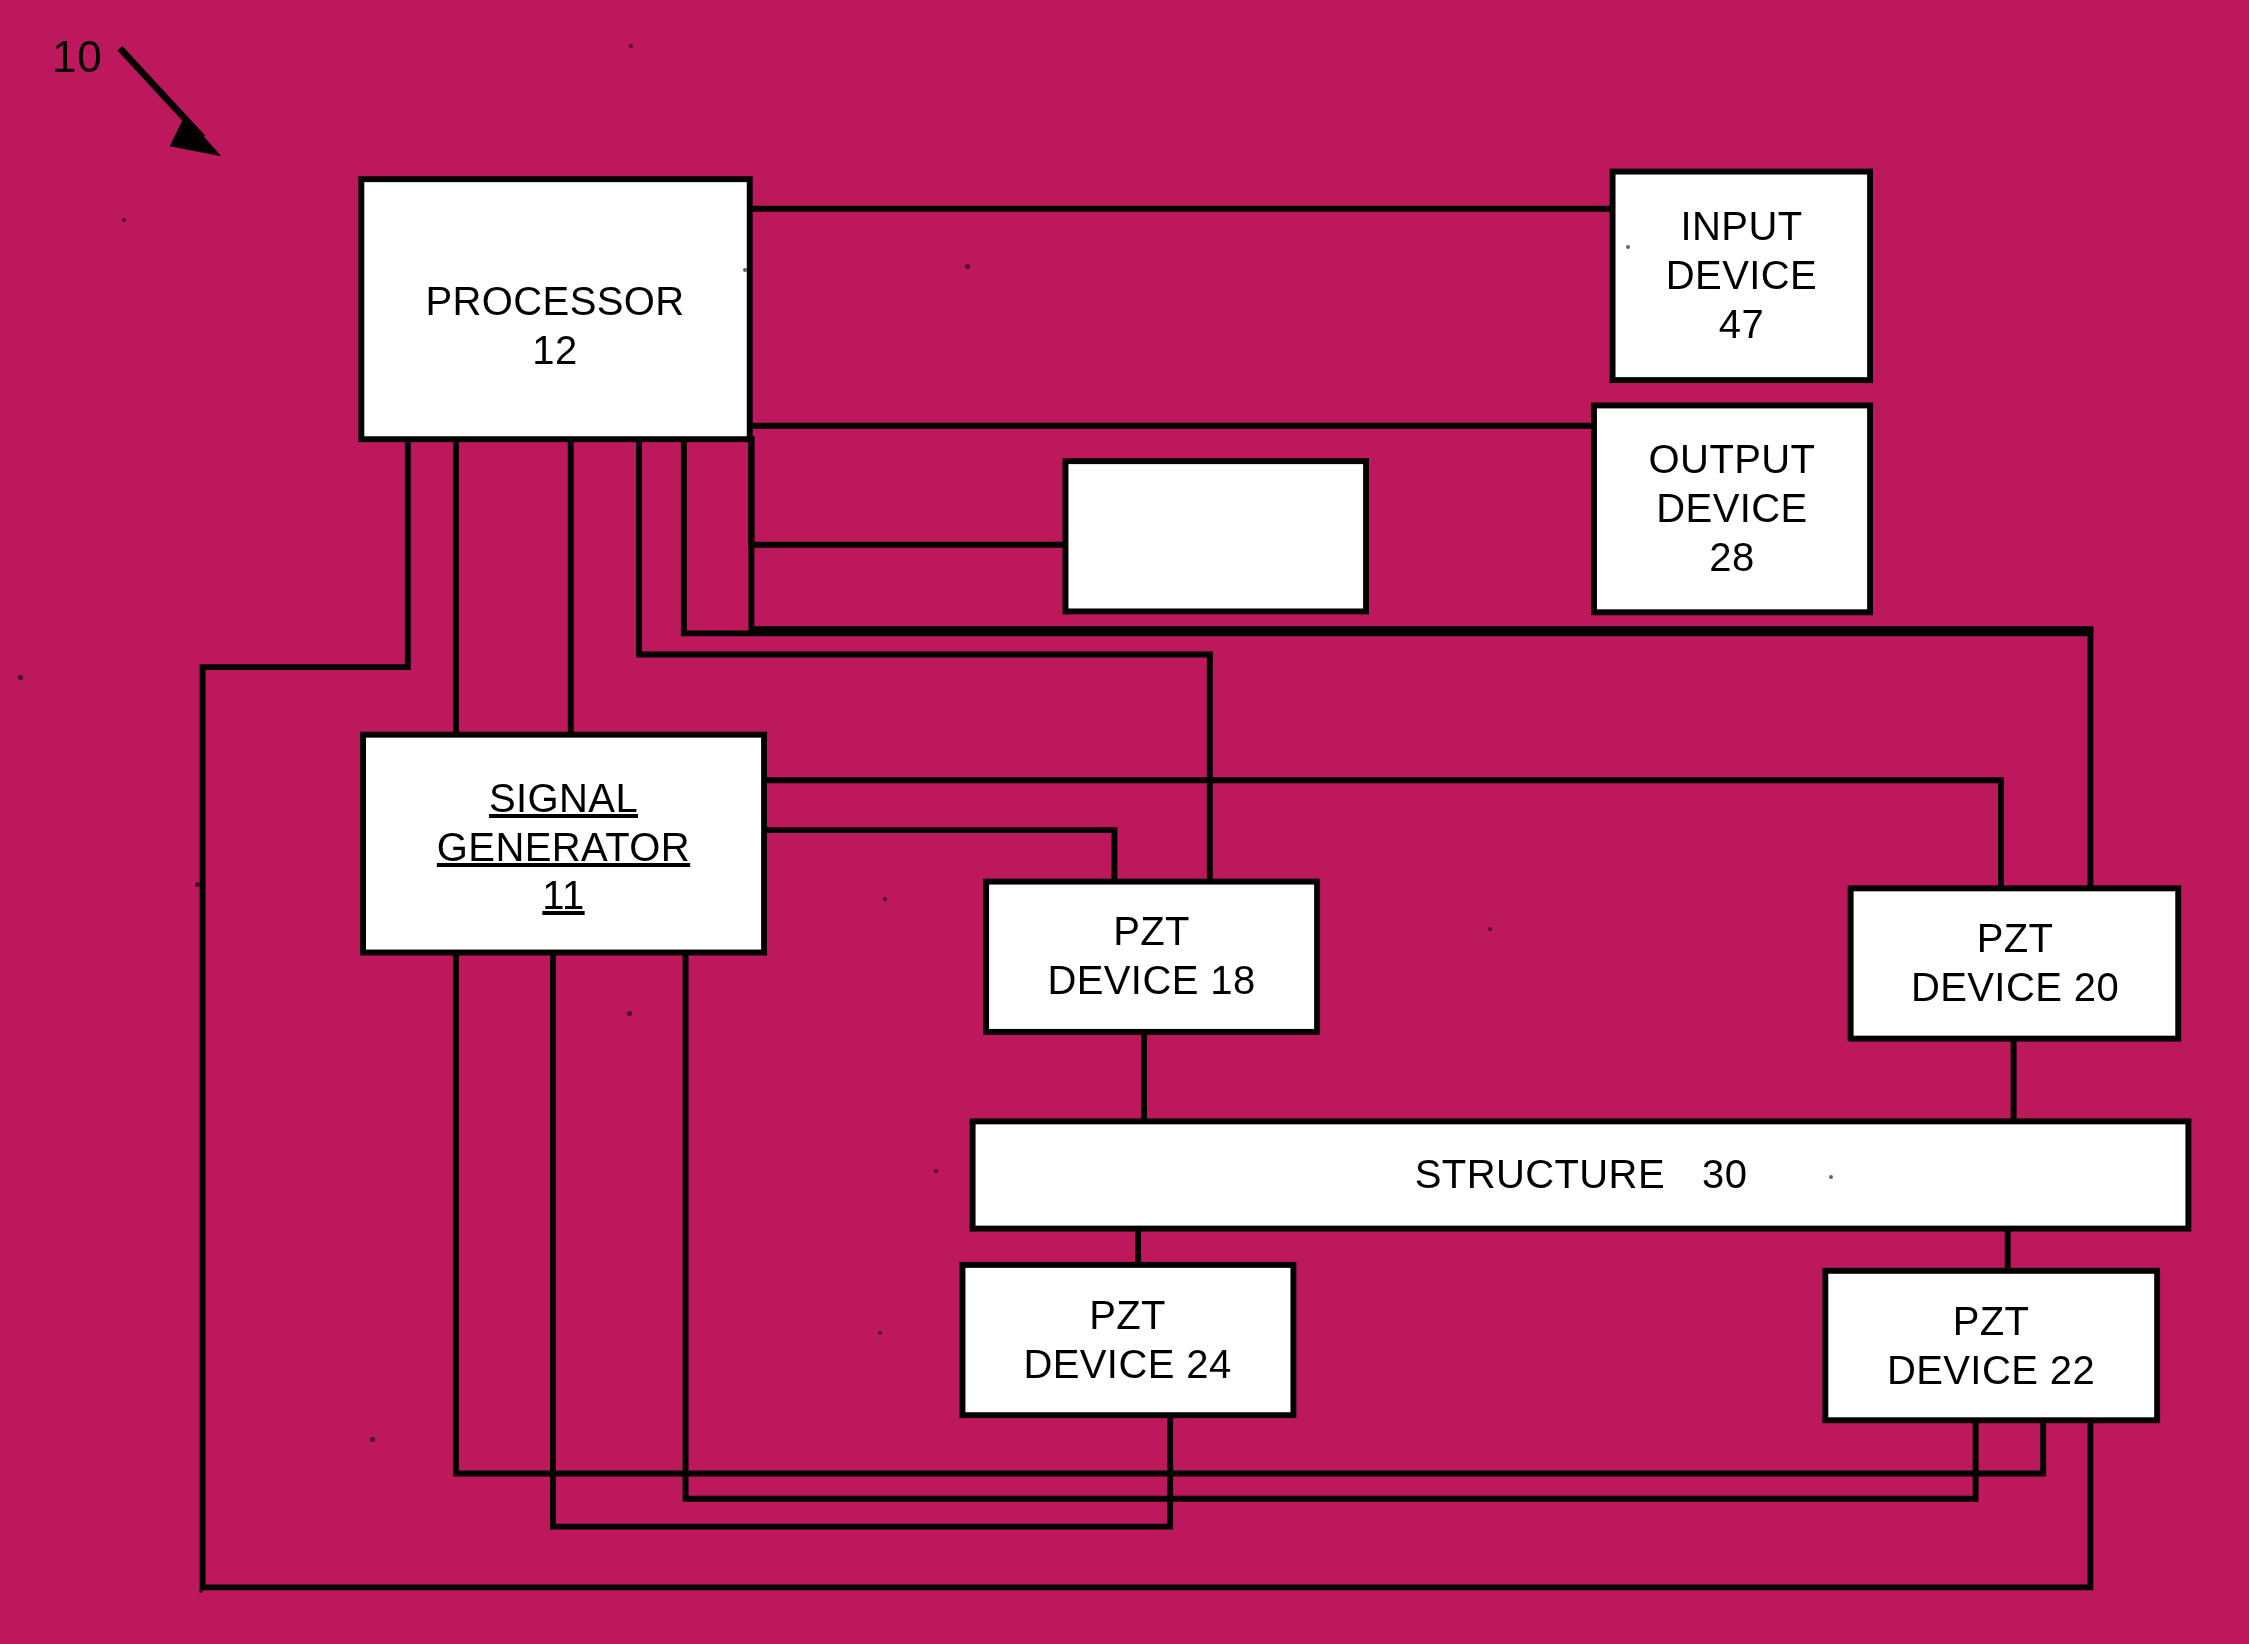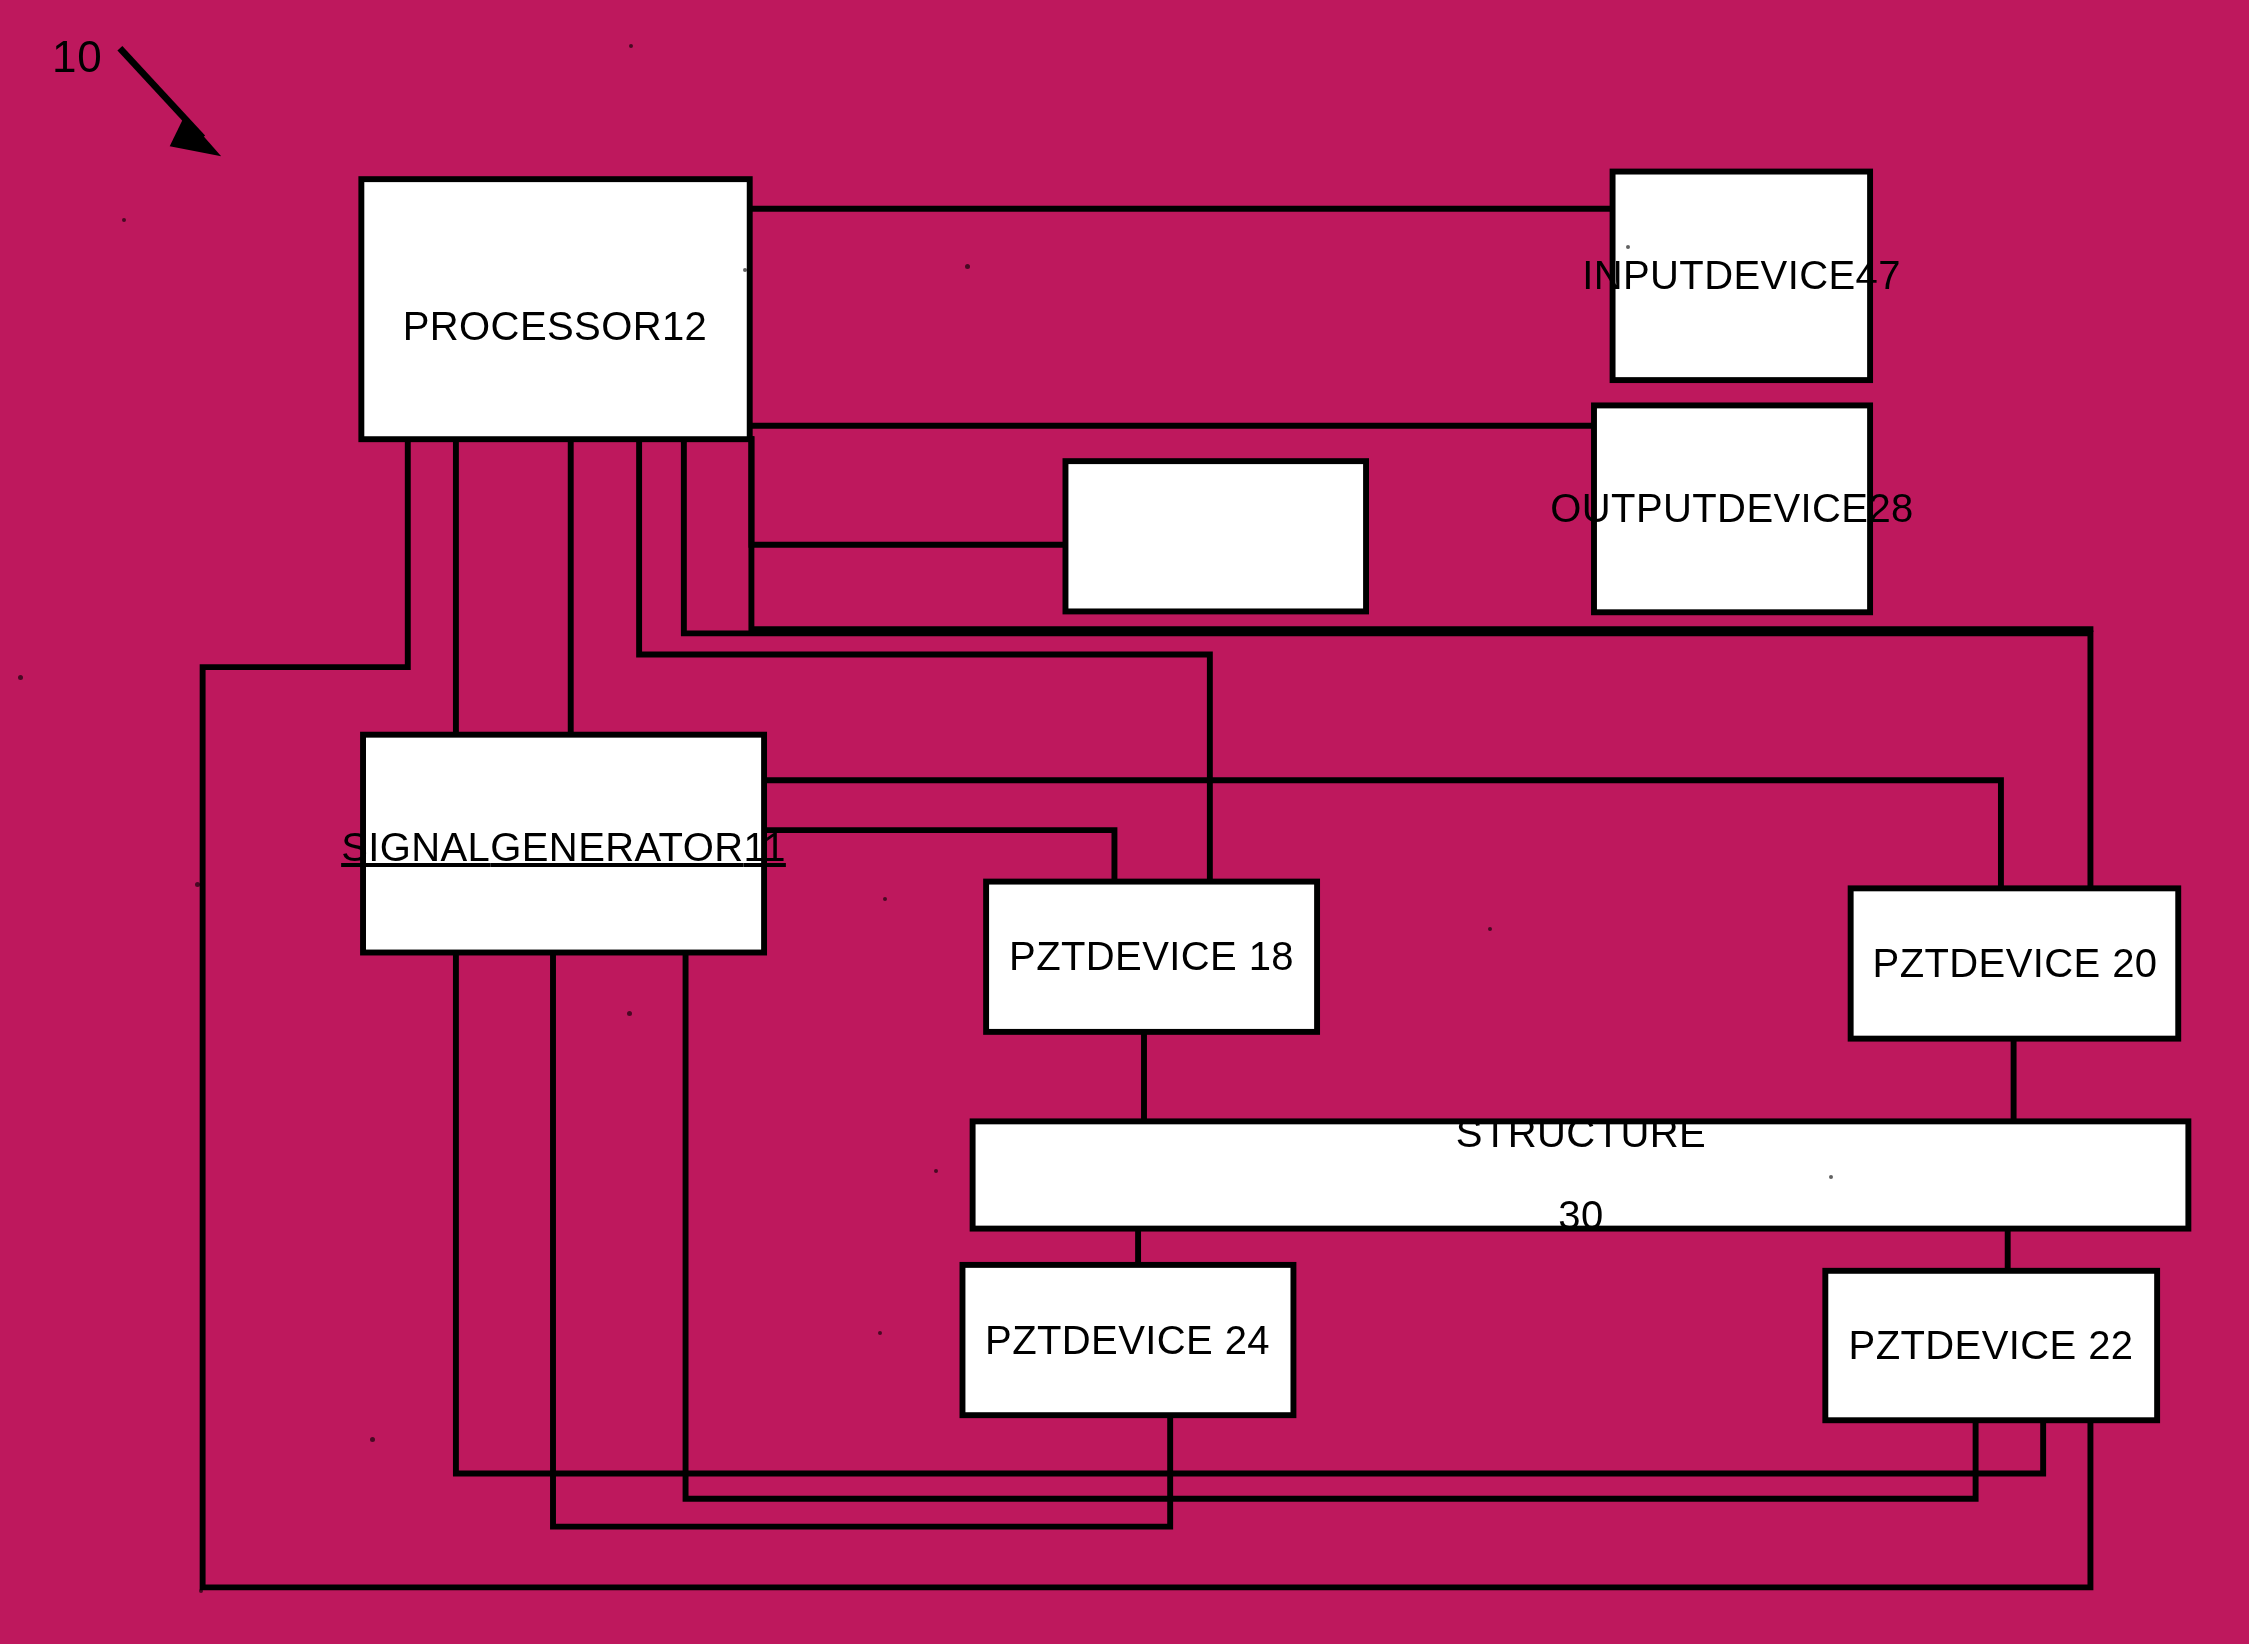--- a/index.html
+++ b/index.html
@@ -43,37 +43,37 @@
     stroke-width: 8;
     fill: none;
   }
   .arrow-head {
     fill: #000000;
     stroke: none;
   }
   .box-label {
     position: absolute;
     display: flex;
-    flex-direction: row;
+    flex-direction: column;
     align-items: center;
     justify-content: center;
     text-align: center;
     color: #000000;
     font-family: "Liberation Sans", sans-serif;
     font-size: 40px;
     line-height: 1.22;
     letter-spacing: 0.4px;
     pointer-events: none;
     white-space: nowrap;
   }
   .box-label .lbl-line { display: block; }
   .structure-label {
     position: absolute;
     display: flex;
-    flex-direction: column;
+    flex-direction: row;
     align-items: center;
     justify-content: center;
     gap: 37px;
     color: #000000;
     font-family: "Liberation Sans", sans-serif;
     font-size: 40px;
     letter-spacing: 0.4px;
     white-space: nowrap;
   }
   .fig-ref-number {

